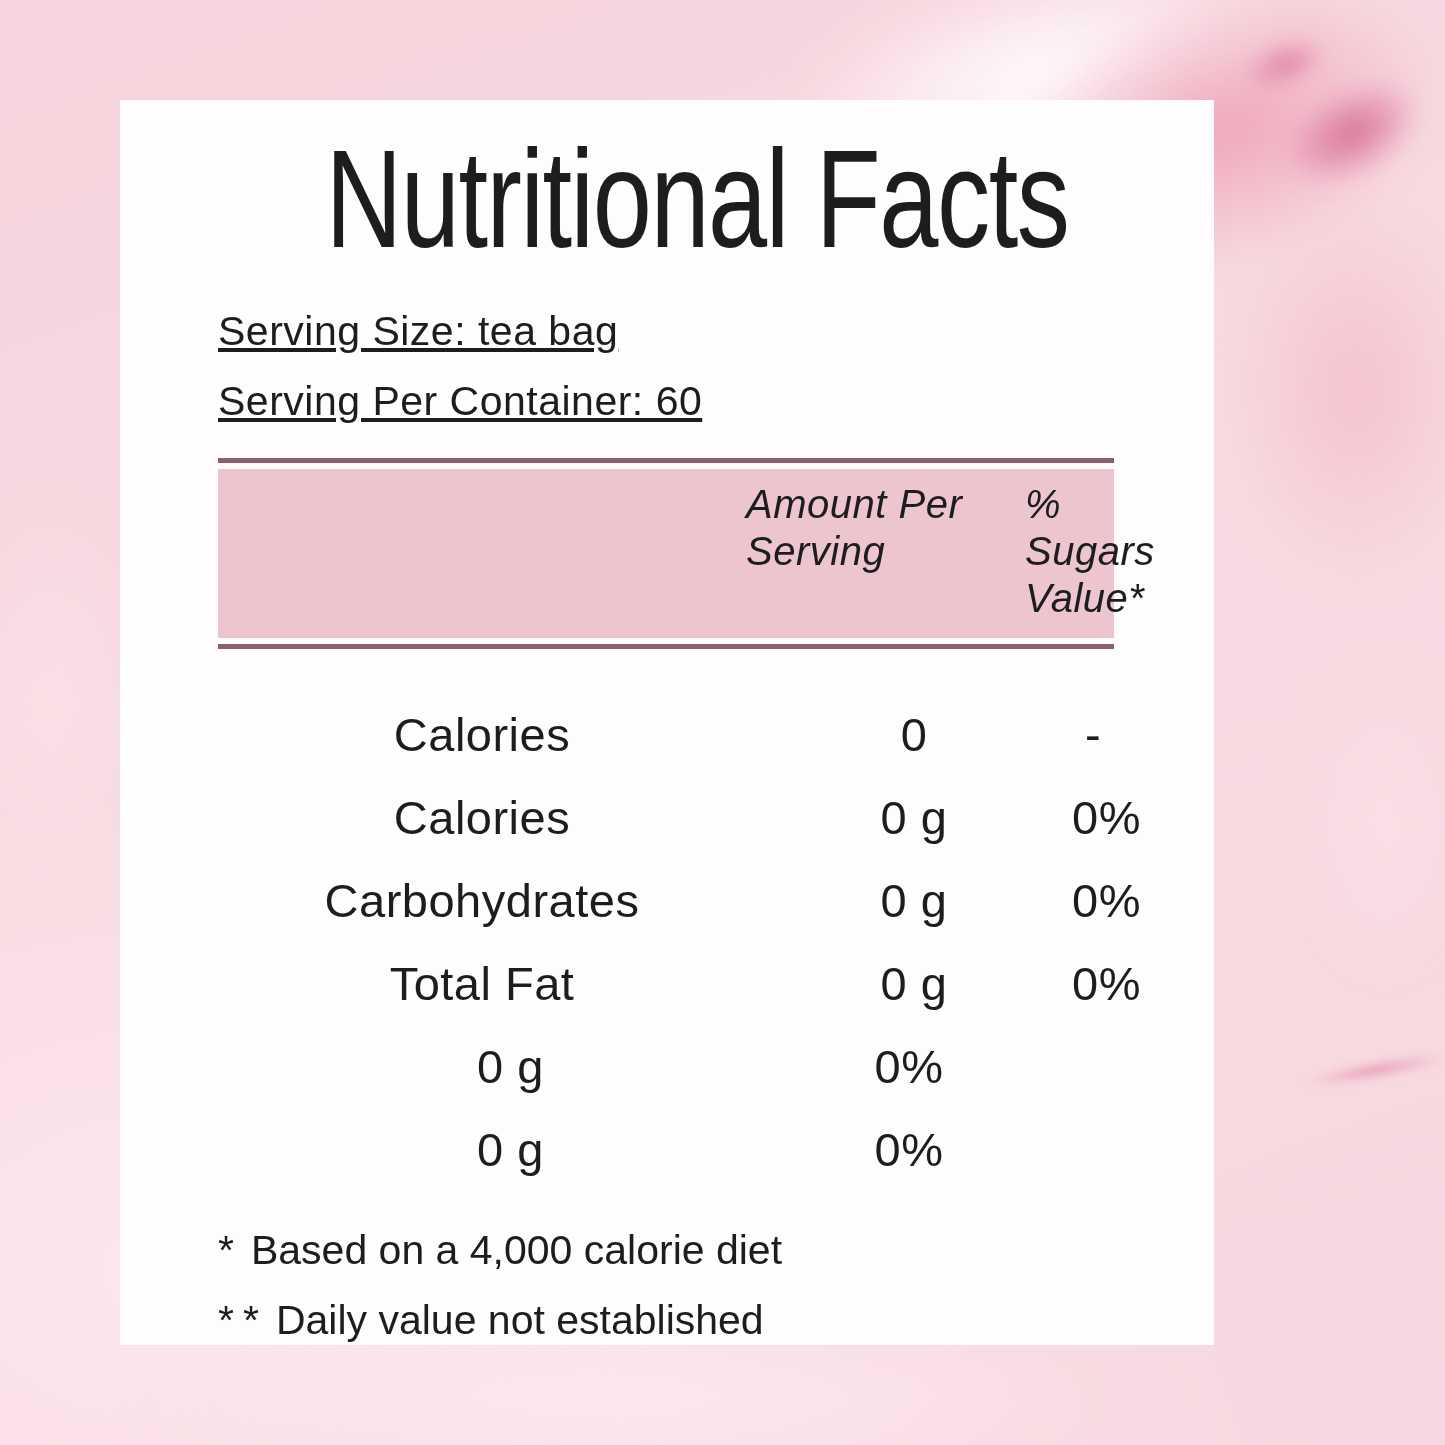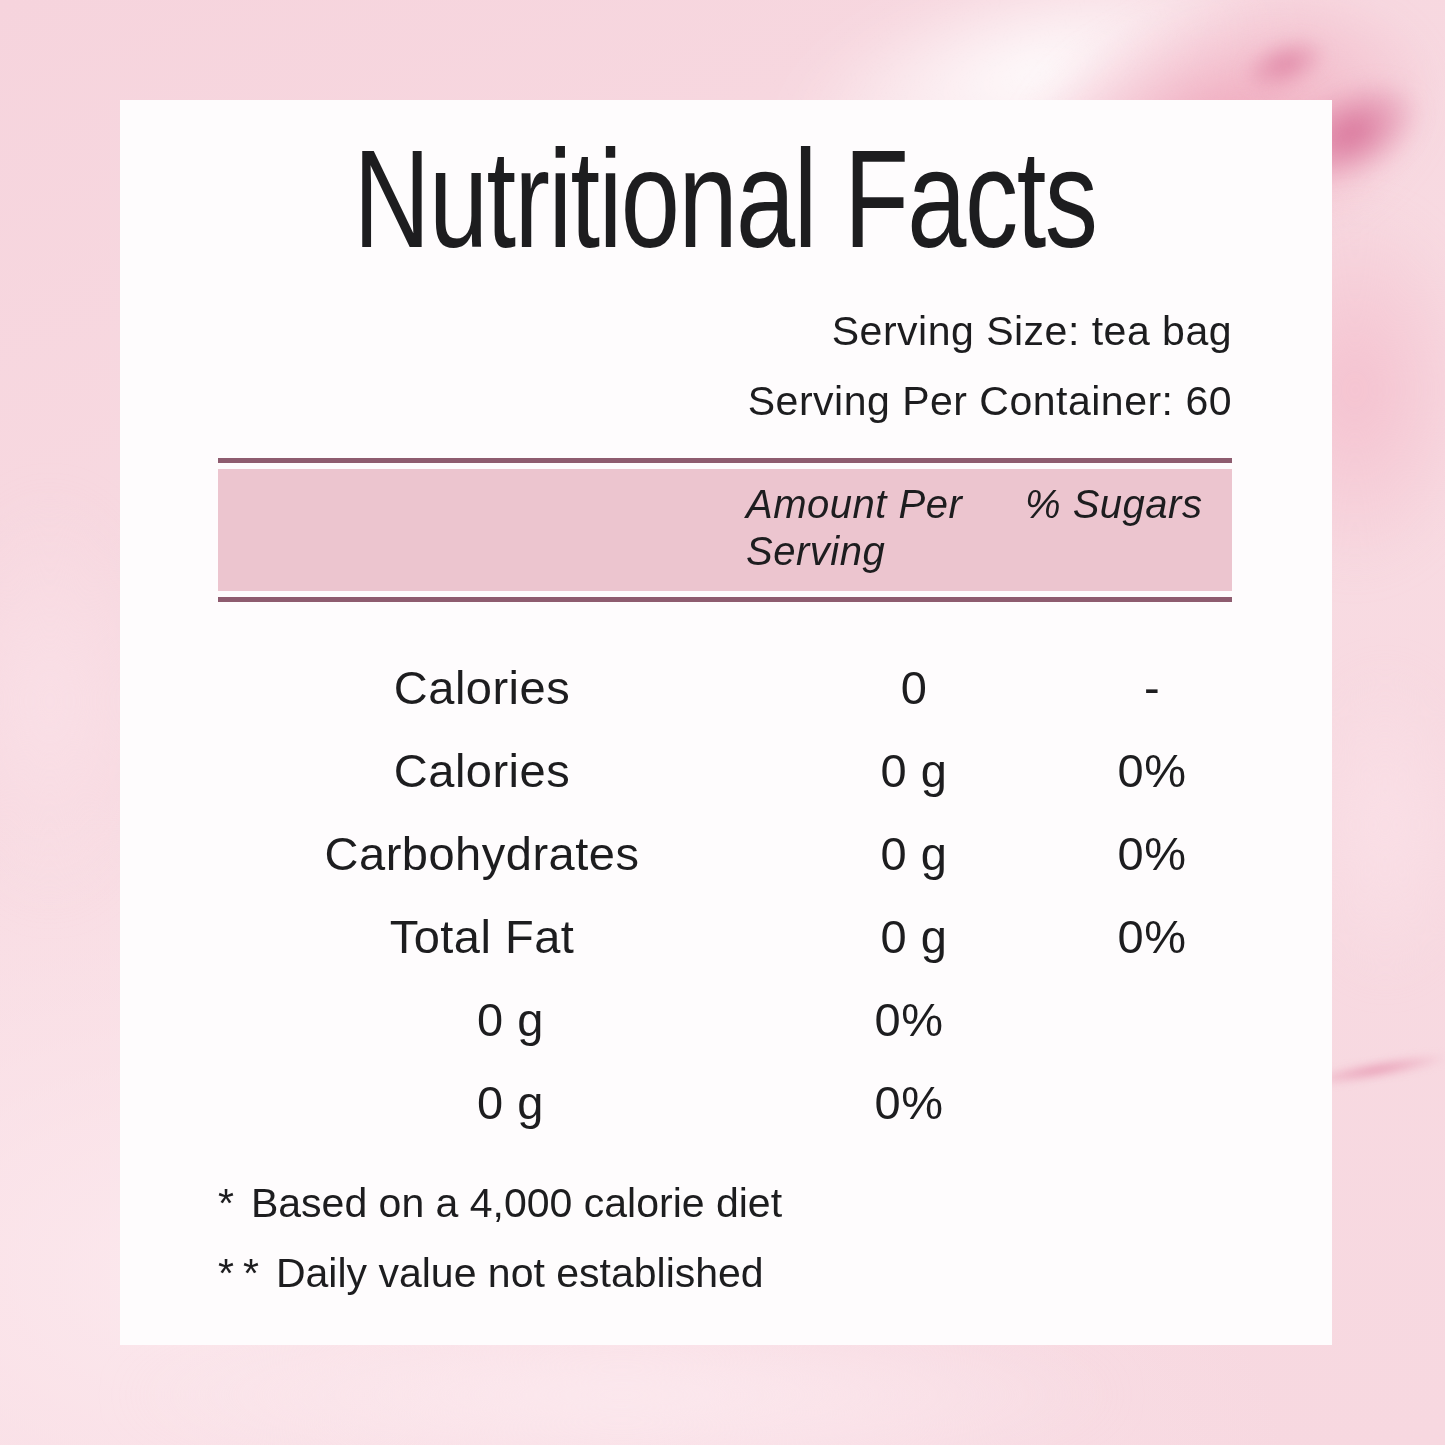--- a/index.html
+++ b/index.html
@@ -41,31 +41,31 @@
     filter:blur(4px); transform:rotate(-10deg); }
   .v-bottom-soft { bottom:-30px; left:8%; width:70%; height:160px;
     background:radial-gradient(closest-side, rgba(252,234,239,.9), rgba(252,234,239,0));
     filter:blur(24px); }
   .v-left-soft { top:34%; left:-60px; width:220px; height:420px;
     background:radial-gradient(closest-side, rgba(250,225,232,.8), rgba(250,225,232,0));
     filter:blur(22px); }
 
   
   .card {
-    position:absolute; left:120px; top:100px; width:1212px; height:1245px;
+    position:absolute; left:120px; top:100px; width:1094px; height:1245px;
     background: var(--card-white, #fefcfd);
     padding:0 100px 12px 98px;
   }
   .title {
     margin-top:34px; text-align:center;
     font-size:140px; line-height:130px; font-weight:400; letter-spacing:-2px;
     transform:scaleX(0.76); transform-origin:50% 50%;
     white-space:nowrap;
   }
-  .serving { text-align:right; margin-top:32px; }
+  .serving { text-align:left; margin-top:32px;text-decoration:underline; }
   .serving p { font-size:41px; line-height:70px; letter-spacing:0.5px; }
 
   .facts-table { margin-top:22px; }
   .rule { height:5px; background: var(--rule-mauve, #8e5c6f); }
   .band {
     margin:6px 0; padding:12px 0 16px;
     background: var(--band-pink, #ecc5cf);
     display:grid; grid-template-columns:528px 279px 1fr;
   }
   .band .hline { font-size:40px; line-height:47px; letter-spacing:0.5px;font-style:italic; }
@@ -111,20 +111,21 @@
       <div class="rule"></div>
 
       <div class="band">
         <div></div>
         <div class="hcol-amount">
           <div class="hline">Amount Per</div>
           <div class="hline">Serving</div>
         </div>
         <div class="hcol-daily">
           <div class="hline">% Sugars</div>
+          <div class="hline">Value*</div>
         </div>
       </div>
 
       <div class="rule"></div>
 
       <div class="rows">
         <div class="row">
           <div class="cell label">Calories</div>
           <div class="cell amount">0</div>
           <div class="cell daily">-</div>

